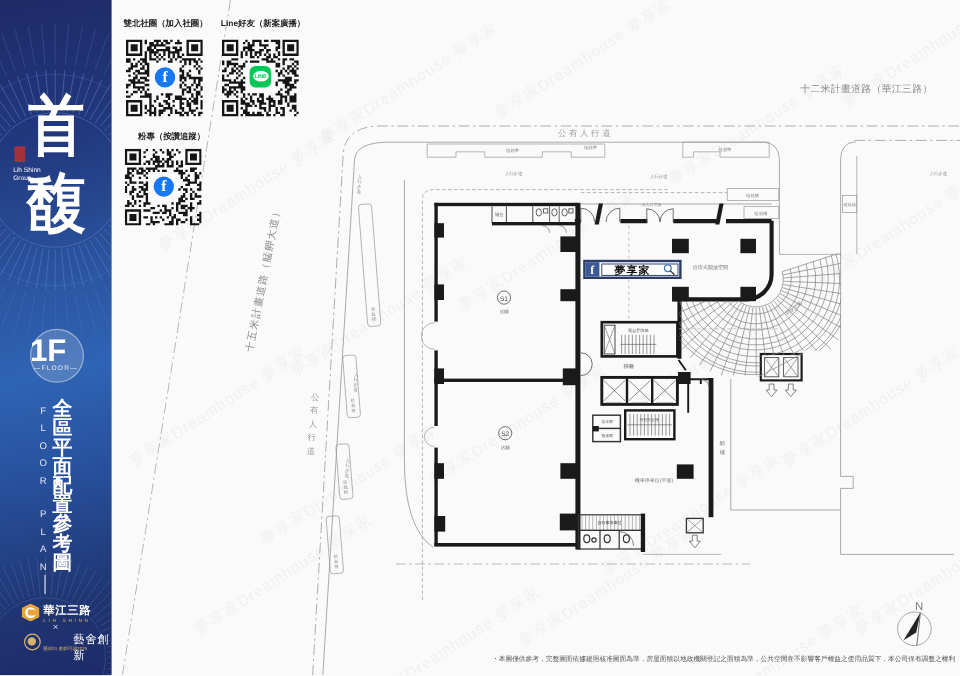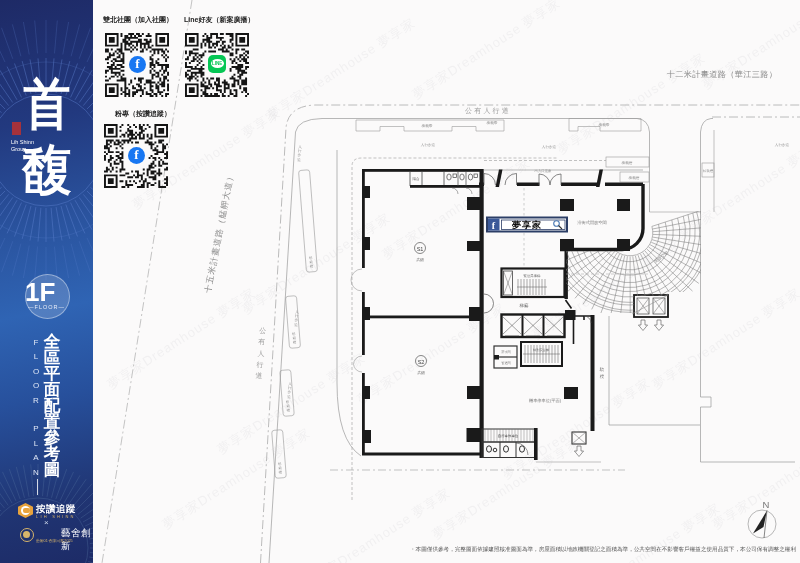--- a/index.html
+++ b/index.html
@@ -694,21 +694,21 @@
 <div style="position:absolute;left:31px;top:336px;color:#dfe7f6;font-size:8px;line-height:14.4px;text-align:center;width:10px;">F<br>L<br>O<br>O<br>R<br><br>P<br>L<br>A<br>N</div>
 
 <div style="position:absolute;left:43px;top:333px;color:#fff;font-size:16.5px;font-weight:bold;line-height:16px;text-align:center;width:18px;">全<br>區<br>平<br>面<br>配<br>置<br>參<br>考<br>圖</div>
 
 <div style="position:absolute;left:37px;top:479px;width:1px;height:16px;background:rgba(255,255,255,0.8);"></div>
 
 <div style="position:absolute;left:18px;top:503px;width:15px;height:15px;background:#e8a33d;clip-path:polygon(50% 0,100% 25%,100% 75%,50% 100%,0 75%,0 25%);"></div>
 <div style="position:absolute;left:21px;top:506px;width:9px;height:9px;border-radius:50%;background:#fff;"></div>
 <div style="position:absolute;left:23px;top:508px;width:7px;height:5px;background:#e8a33d;border-radius:2px;"></div>
 
-<div style="position:absolute;left:36px;top:503px;color:#fff;font-size:9.5px;font-weight:bold;letter-spacing:0.5px;">按讚追蹤</div>
+<div style="position:absolute;left:36px;top:503px;color:#fff;font-size:9.5px;font-weight:bold;letter-spacing:0.5px;">華江三路</div>
 <div style="position:absolute;left:36px;top:514px;color:#d7b46a;font-size:4px;letter-spacing:2.2px;">LIH SHINN</div>
 
 <div style="position:absolute;left:44px;top:518px;color:#cdd6ea;font-size:8px;">×</div>
 
 <div style="position:absolute;left:20px;top:528px;width:12px;height:12px;border-radius:50%;border:1px solid #d7b46a;"></div>
 <div style="position:absolute;left:23px;top:531px;width:7px;height:7px;border-radius:50%;background:#d7b46a;"></div>
 
 <div style="position:absolute;left:36px;top:527px;color:#fff;font-size:9.5px;font-weight:normal;letter-spacing:0.5px;padding-left:25px;">藝舍創新</div>
 <div style="position:absolute;left:36px;top:538px;color:#d7b46a;font-size:3.8px;">藝術01·創新可能2025</div>
 </div>

